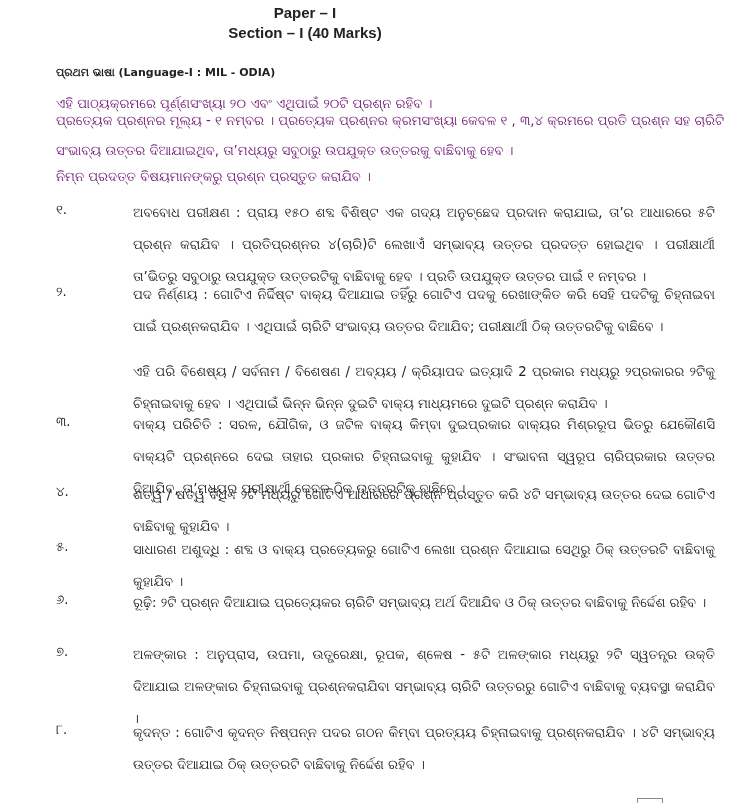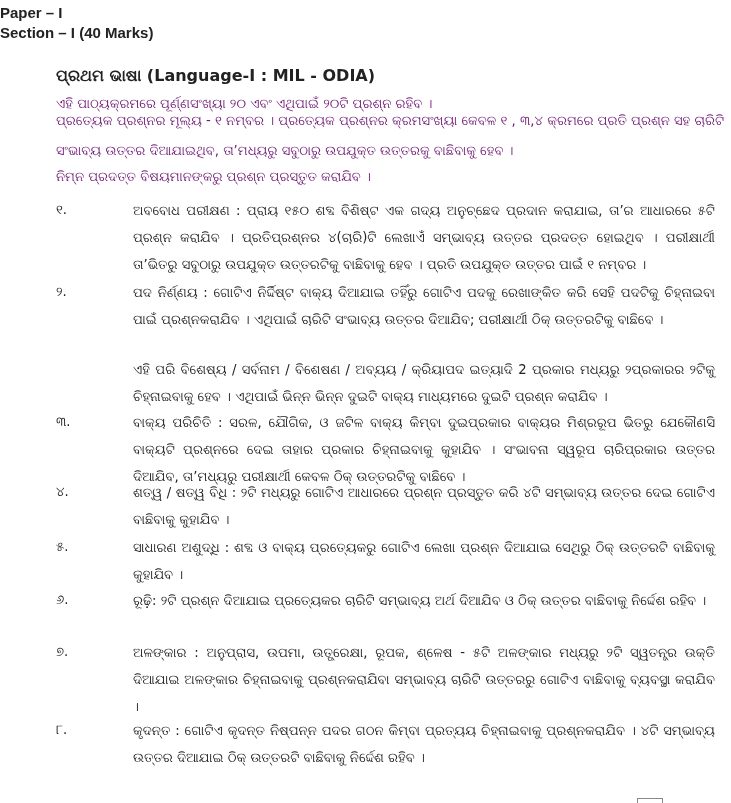--- a/index.html
+++ b/index.html
@@ -2,42 +2,42 @@
 <html><head>
 <meta charset="utf-8">
 <style>
   html, body { margin: 0; padding: 0; background: #ffffff; }
   body {
     width: 731px; height: 803px; position: relative; overflow: hidden;
     font-family: "DejaVu Sans", "Liberation Sans", sans-serif;
     color: #1a1a1a;
   }
   .title {
-    position: absolute; left: 0; width: 610px; 
+    position: absolute; left: 0; width: 610px; text-align: center;
     font-family: "Liberation Sans", "DejaVu Sans", sans-serif;
     font-weight: bold; color: #222;
   }
   .t1 { top: 4px; font-size: 15px; }
   .t2 { top: 24px; font-size: 15px; }
   .heading {
     position: absolute; left: 56px; top: 66px;
-    font-size: 16px; font-weight: bold; color: #222;
+    font-size: 11px; font-weight: bold; color: #222;
     white-space: nowrap;
   }
   .line {
     position: absolute; left: 56px; font-size: 13.2px; line-height: 18px;
     white-space: nowrap; color: #701a75;
   }
   .item { position: absolute; left: 56px; width: 660px; }
   .num {
     position: absolute; left: 0; top: 0; font-size: 13.2px; line-height: 18px; color: #222;
   }
   .body {
     position: absolute; left: 77px; top: 0; width: 582px;
-    font-size: 13.2px; line-height: 27px; color: #222;
+    font-size: 13.2px; line-height: 32px; color: #222;
     text-align: justify;
   }
   .box {
     position: absolute; left: 637px; top: 798px; width: 24px; height: 12px;
     border: 1px solid #888; border-bottom: none;
   }
 </style>
 </head>
 <body>
 

